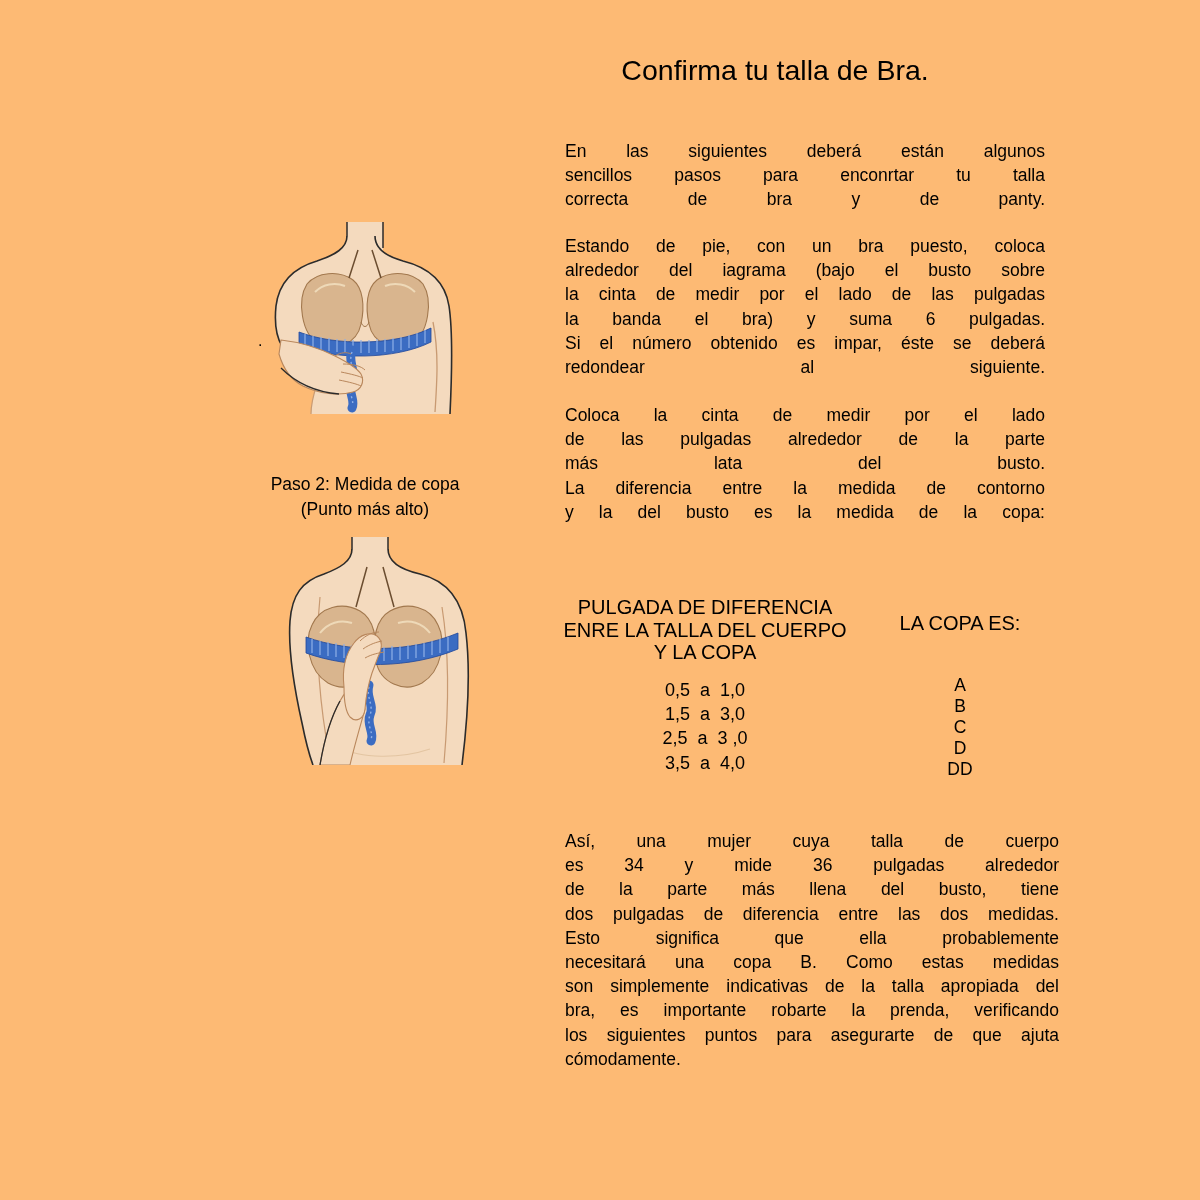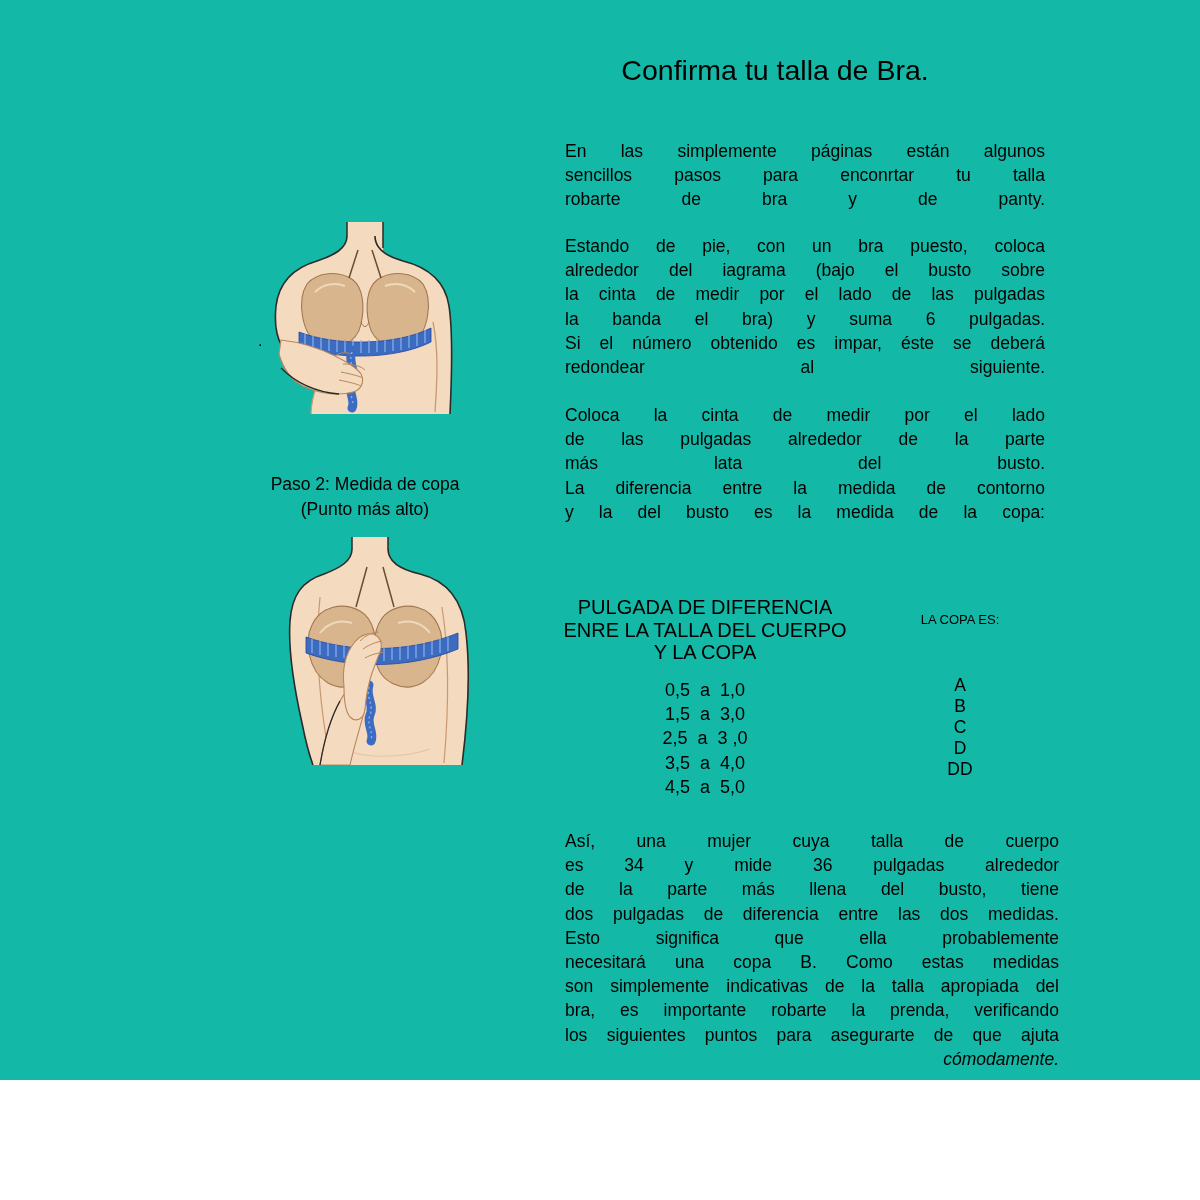--- a/index.html
+++ b/index.html
@@ -1,41 +1,41 @@
 <!DOCTYPE html>
 <html><head>
 <meta charset="utf-8">
 <style>
   html,body{margin:0;padding:0;background:#ffffff;}
   body{font-family:"Liberation Sans", sans-serif; color:#000;}
-  .page{position:relative;width:1200px;height:1080px;background:#14b8a6;overflow:hidden;}
+  .page{position:relative;width:1200px;height:1200px;background:#fdba74;overflow:hidden;}
   .abs{position:absolute;}
 
   .title{left:520px;top:54px;width:510px;font-size:28.5px;text-align:center;}
 
   .steplabel{font-size:17.5px;line-height:25px;text-align:center;}
   #step1-label{left:230px;top:159px;width:270px;}
   #step2-label{left:230px;top:472px;width:270px;}
 
   #illus1{left:255px;top:222px;width:205px;height:192px;}
   #illus2{left:280px;top:537px;width:210px;height:228px;}
   .illus svg{display:block;width:100%;height:100%;}
 
   .para{font-size:17.5px;line-height:24.2px;}
   #p-intro{left:565px;top:139px;width:480px;}
   #p-step1{left:565px;top:234px;width:480px;}
   #p-step2{left:565px;top:403px;width:480px;}
   #p-example{left:565px;top:829px;width:494px;}
 
   .jline{text-align:justify;text-align-last:justify;white-space:nowrap;}
-  .plain{text-align:right;white-space:nowrap;font-style:italic;}
+  .plain{text-align:left;white-space:nowrap;}
 
   #tbl-left-header{left:545px;top:596px;width:320px;font-size:20px;line-height:22.5px;}
   .hline{text-align:center;}
-  #tbl-right-header{left:860px;top:612px;width:200px;font-size:13px;text-align:center;}
+  #tbl-right-header{left:860px;top:612px;width:200px;font-size:20px;text-align:center;}
   #tbl-ranges{left:545px;top:678px;width:320px;font-size:18px;line-height:24.2px;}
   .range-line{text-align:center;white-space:pre;}
   #tbl-cups{left:860px;top:675px;width:200px;font-size:17.5px;line-height:21px;}
   .cup-line{text-align:center;}
 
   #stray-dot{left:258px;top:332px;font-size:16px;}
 </style>
 </head>
 <body>
 
@@ -122,23 +122,23 @@
       <path d="M40,228 C44,204 50,182 60,164" fill="none" stroke="#2b2b2b" stroke-width="1.3"></path>
       <path d="M64,150 C62,132 66,116 74,106 C80,98 90,94 97,99 C103,104 102,112 98,120 L92,136
                C88,148 86,160 85,172 C84,182 76,186 70,180 C65,174 64,162 64,150 Z" fill="#f4dabe" stroke="#b9875c" stroke-width="1.1"></path>
       <path d="M80,104 C86,98 93,95 99,95 M83,112 C90,107 97,105 102,104 M85,121 C92,117 99,116 104,115" fill="none" stroke="#b9875c" stroke-width="1"></path>
     </svg>
   </div>
 
   <div class="abs" id="stray-dot">.</div>
 
   <div class="abs para" id="p-intro">
-      <div class="jline">En las simplemente páginas están algunos</div>
+      <div class="jline">En las siguientes deberá están algunos</div>
       <div class="jline">sencillos pasos para enconrtar tu talla</div>
-      <div class="jline">robarte de bra y de panty.</div>
+      <div class="jline">correcta de bra y de panty.</div>
     </div>
 
   <div class="abs para" id="p-step1">
       <div class="jline">Estando de pie, con un bra puesto, coloca</div>
       <div class="jline">alrededor del iagrama (bajo el busto sobre</div>
       <div class="jline">la cinta de medir por el lado de las pulgadas</div>
       <div class="jline">la banda el bra) y suma 6 pulgadas.</div>
       <div class="jline">Si el número obtenido es impar, éste se deberá</div>
       <div class="jline">redondear al siguiente.</div>
     </div>
@@ -157,21 +157,20 @@
       <div class="hline">Y LA COPA</div>
     </div>
 
   <div class="abs" id="tbl-right-header">LA COPA ES:</div>
 
   <div class="abs" id="tbl-ranges">
       <div class="range-line">0,5  a  1,0</div>
       <div class="range-line">1,5  a  3,0</div>
       <div class="range-line">2,5  a  3 ,0</div>
       <div class="range-line">3,5  a  4,0</div>
-      <div class="range-line">4,5  a  5,0</div>
     </div>
 
   <div class="abs" id="tbl-cups">
       <div class="cup-line">A</div>
       <div class="cup-line">B</div>
       <div class="cup-line">C</div>
       <div class="cup-line">D</div>
       <div class="cup-line">DD</div>
     </div>
 

